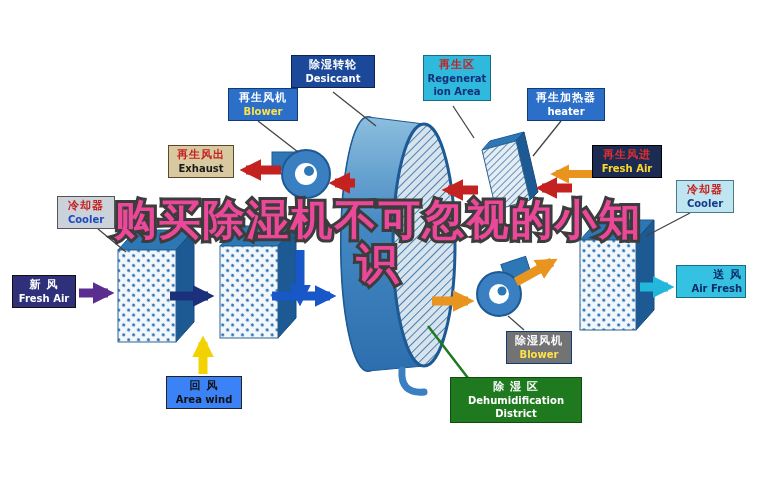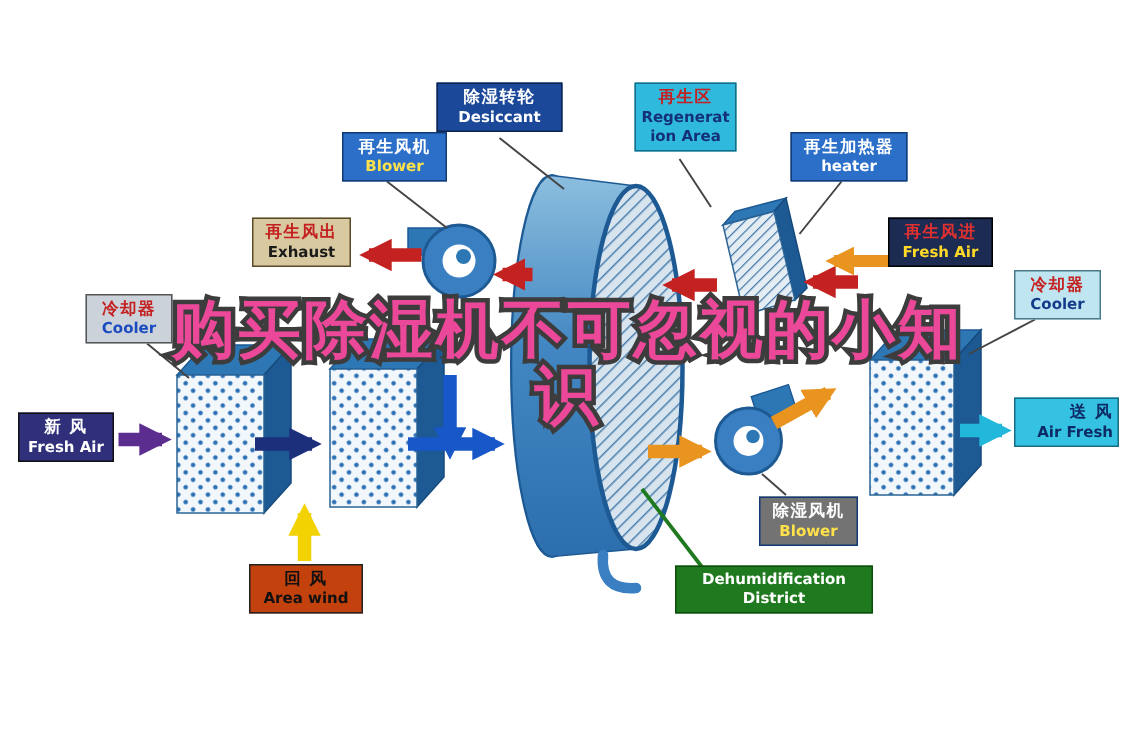--- a/index.html
+++ b/index.html
@@ -43,21 +43,21 @@
   .lbl-cooler-right{left:676px;top:180px;width:58px;background:#bfe6f0;border-color:#4a7a8a;}
   .lbl-cooler-right .zh{color:#c42121;}
   .lbl-cooler-right .en{color:#143a8a;}
 
   .lbl-fresh-air{left:12px;top:275px;width:64px;background:#2f2f7a;border-color:#111;}
   .lbl-fresh-air .zh,.lbl-fresh-air .en{color:#ffffff;}
 
   .lbl-air-supply{left:676px;top:265px;width:70px;background:#35c2e2;border-color:#176d86;text-align:right;}
   .lbl-air-supply .zh,.lbl-air-supply .en{color:#0d2b66;}
 
-  .lbl-back-wind{left:166px;top:376px;width:76px;background:#c2410c;border-color:#222;}
+  .lbl-back-wind{left:166px;top:376px;width:76px;background:#3b82f6;border-color:#222;}
   .lbl-back-wind .zh,.lbl-back-wind .en{color:#111;}
 
   .lbl-dehumid-blower{left:506px;top:331px;width:66px;background:#737373;border-color:#123a75;}
   .lbl-dehumid-blower .zh{color:#ffffff;}
   .lbl-dehumid-blower .en{color:#ffe24a;}
 
   .lbl-dehumid-district{left:450px;top:377px;width:132px;background:#1f7a1f;border-color:#0f4d0f;}
   .lbl-dehumid-district .zh,.lbl-dehumid-district .en{color:#ffffff;}
 
   
@@ -243,20 +243,21 @@
     <span class="zh">回    风</span>
     <span class="en">Area wind</span>
   </div>
 
   <div class="lbl lbl-dehumid-blower">
     <span class="zh">除湿风机</span>
     <span class="en">Blower</span>
   </div>
 
   <div class="lbl lbl-dehumid-district">
+    <span class="zh">除  湿  区</span>
     <span class="en">Dehumidification</span>
     <span class="en">District</span>
   </div>
 
   <div class="big-title">
     <div>购买除湿机不可忽视的小知</div>
     <div>识</div>
   </div>
 
 </div>

